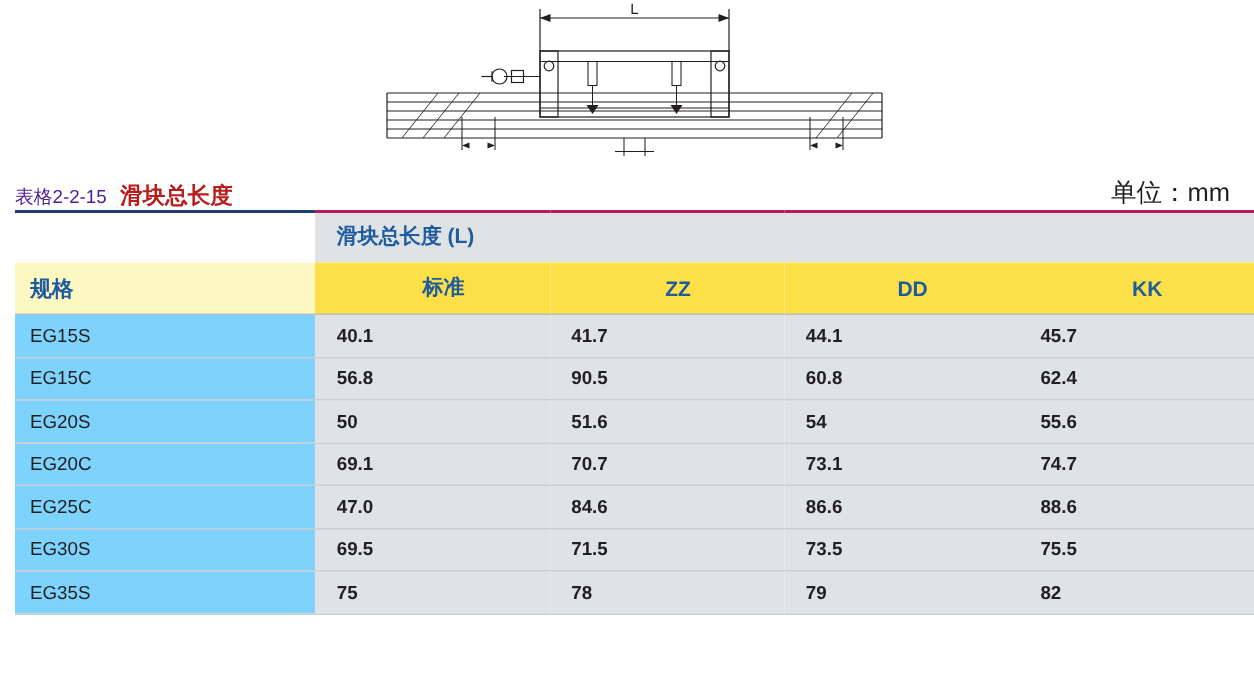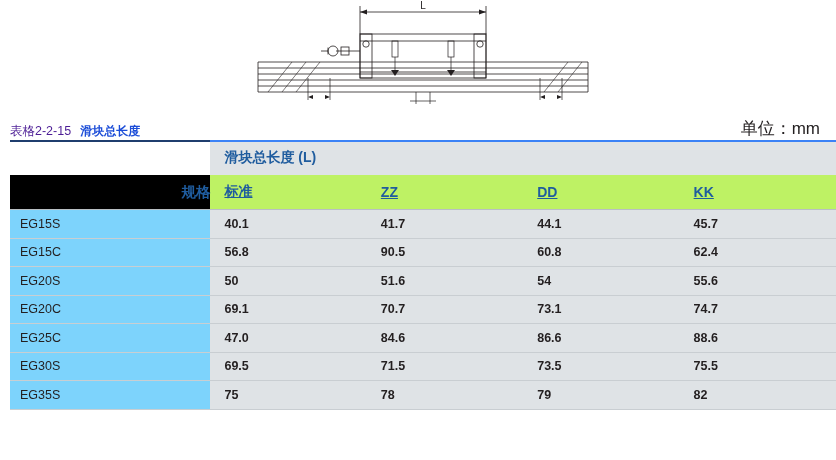--- a/index.html
+++ b/index.html
@@ -42,23 +42,23 @@
   .caption-left {
     display: flex;
     align-items: baseline;
     gap: 9px;
   }
   .caption-num {
     font-size: 12.5px;
     color: #4c1d95;
   }
   .caption-title {
-    font-size: 12px;
-    font-weight: bold;
-    color: #1d4ed8;
+    font-size: 15px;
+    font-weight: bold;
+    color: #b91c1c;
     font-family: Liberation Serif, serif;
   }
   .caption-unit {
     font-size: 17px;
     color: #231f20;
     padding-right: 8px;
   }
 
   
   table.spec {
@@ -76,53 +76,52 @@
 
   
   .grp-blank {
     height: 32px;
     border-top: 2px solid #1f3d6e;
     border-bottom: 1px solid #ffffff;
     background: #ffffff;
   }
   .grp-head {
     height: 32px;
-    border-top: 2px solid #3b82f6;
+    border-top: 2px solid #be185d;
     background: #dfe3e6;
     color: #1f5c9e;
     font-size: 14px;
     font-weight: bold;
     text-align: left;
     padding-left: 14px !important;
     vertical-align: middle;
   }
 
   
   .sub-spec {
     height: 34px;
-    background: #000000;
+    background: #fef9c3;
     color: #1f5c9e;
     font-size: 14.5px;
     font-weight: bold;
-    text-align: right;
+    text-align: left;
     padding-left: 10px !important;
     vertical-align: middle;
     border-bottom: 1px solid #b9bfc4;
   }
   .sub-head {
     height: 34px;
-    background: #bef264;
+    background: #fde047;
     color: #1f5c9e;
     font-size: 14px;
     font-weight: bold;
-    text-align: left;
+    text-align: center;
     padding-left: 14px !important;
     vertical-align: middle;
     border-bottom: 1px solid #b9bfc4;
-    text-decoration: underline;
   }
 
   
   tbody tr td {
     height: 27.5px;
     font-size: 12.5px;
     vertical-align: middle;
     border-bottom: 1px solid #c9ced2;
   }
   td.cell-spec {

